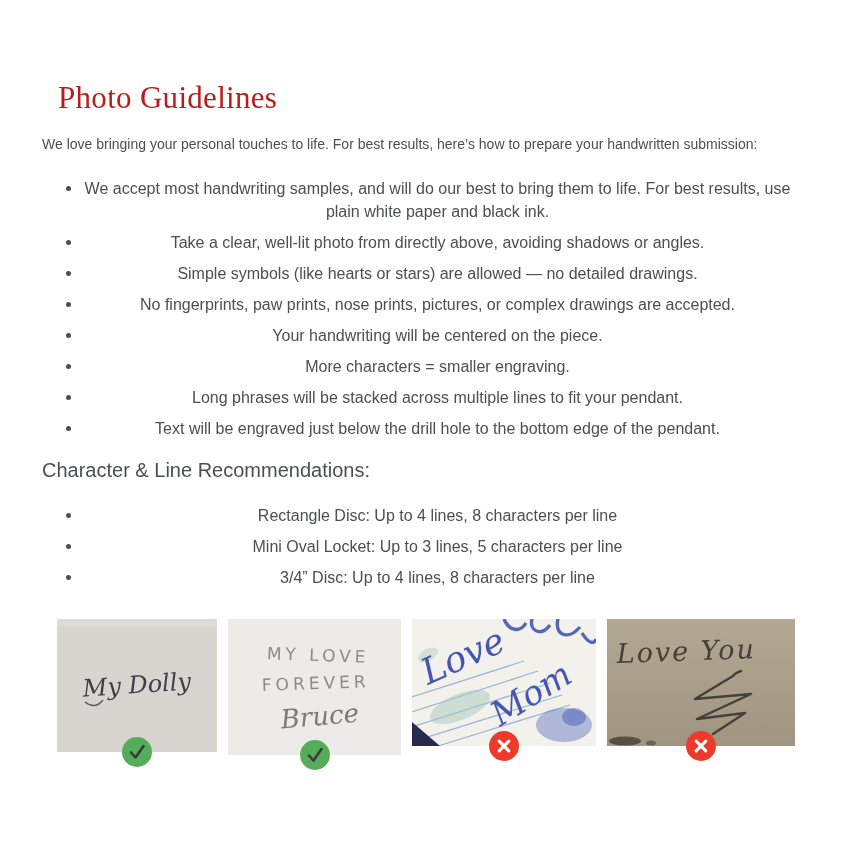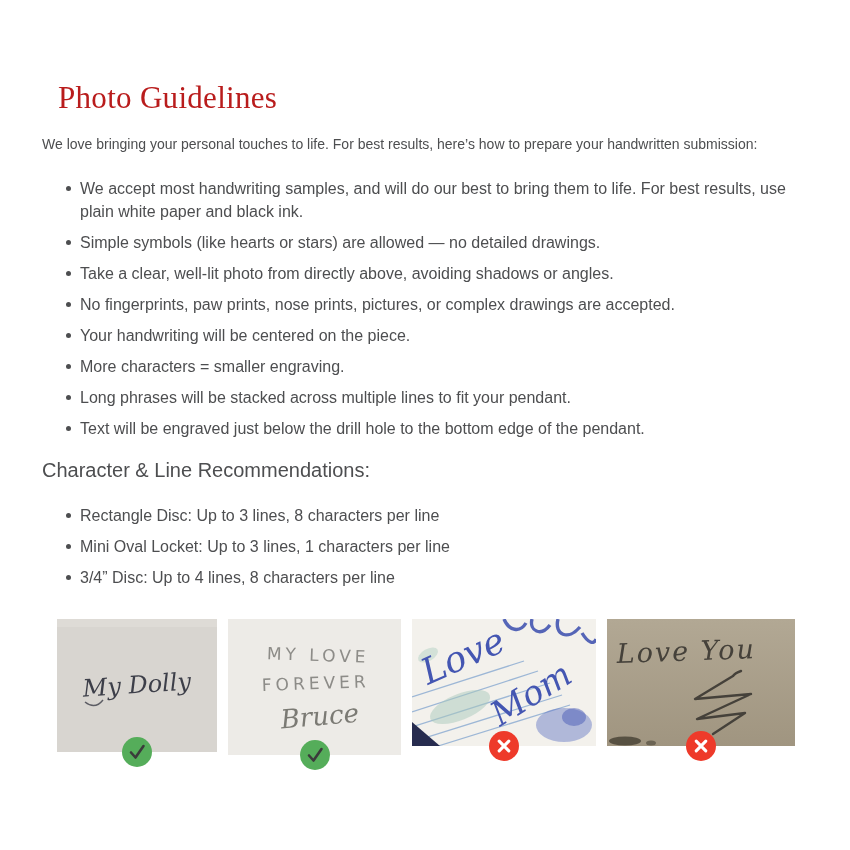--- a/index.html
+++ b/index.html
@@ -18,21 +18,21 @@
     font-size: 31px;
     color: #b91c1c;
     margin: 0 0 17px 16px;
     letter-spacing: 0.3px;
   }
   .intro {
     font-size: 14px;
     line-height: 23px;
     margin: 0 0 21px 0;
   }
-  ul.dot-list { list-style: none; margin: 9px 0 19px 0; padding: 0 0 0 38px; }
+  ul.dot-list { list-style: none; margin: 9px 0 19px 0; padding: 0 0 0 38px; text-align: center; }
   ul.dot-list li {
     position: relative;
     font-size: 16px;
     line-height: 23px;
     margin-bottom: 8px;
     max-width: 720px;
   }
   ul.dot-list li::before {
     content: "";
     position: absolute;
@@ -64,34 +64,34 @@
 <body>
 
 <div class="page">
 
   <h1 class="page-title">Photo Guidelines</h1>
 
   <p class="intro">We love bringing your personal touches to life. For best results, here’s how to prepare your handwritten submission:</p>
 
   <ul class="dot-list">
     <li>We accept most handwriting samples, and will do our best to bring them to life. For best results, use plain white paper and black ink.</li>
+    <li>Take a clear, well-lit photo from directly above, avoiding shadows or angles.</li>
     <li>Simple symbols (like hearts or stars) are allowed — no detailed drawings.</li>
-    <li>Take a clear, well-lit photo from directly above, avoiding shadows or angles.</li>
     <li>No fingerprints, paw prints, nose prints, pictures, or complex drawings are accepted.</li>
     <li>Your handwriting will be centered on the piece.</li>
     <li>More characters = smaller engraving.</li>
     <li>Long phrases will be stacked across multiple lines to fit your pendant.</li>
     <li>Text will be engraved just below the drill hole to the bottom edge of the pendant.</li>
   </ul>
 
   <p class="rec-heading">Character &amp; Line Recommendations:</p>
 
   <ul class="dot-list">
-    <li>Rectangle Disc: Up to 3 lines, 8 characters per line</li>
-    <li>Mini Oval Locket: Up to 3 lines, 1 characters per line</li>
+    <li>Rectangle Disc: Up to 4 lines, 8 characters per line</li>
+    <li>Mini Oval Locket: Up to 3 lines, 5 characters per line</li>
     <li>3/4” Disc: Up to 4 lines, 8 characters per line</li>
   </ul>
 
   <div class="examples">
 
     <div class="example-card">
       <svg class="sample" width="160" height="133" viewBox="0 0 160 133">
         <rect x="0" y="0" width="160" height="133" fill="#d8d5d0"></rect>
         <rect x="0" y="0" width="160" height="8" fill="#dedbd6"></rect>
         <text class="hand-cursive" x="80" y="74" font-size="24" text-anchor="middle" transform="rotate(-4 80 68)" fill="#3d3f49">My Dolly</text>

